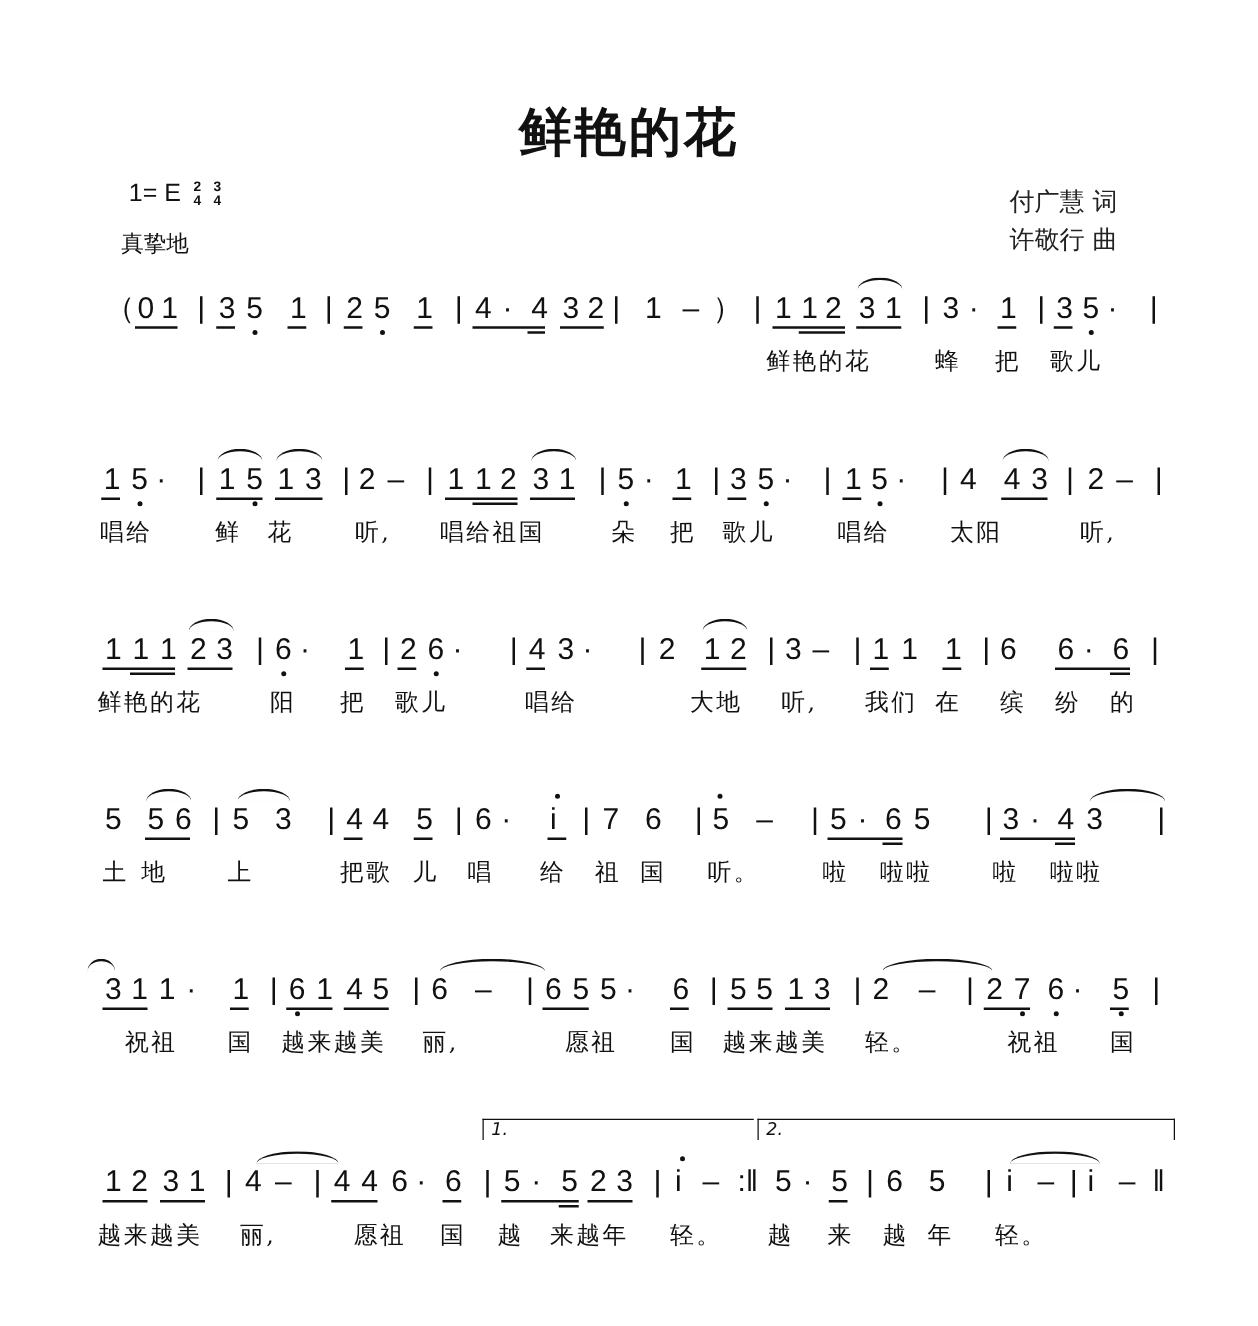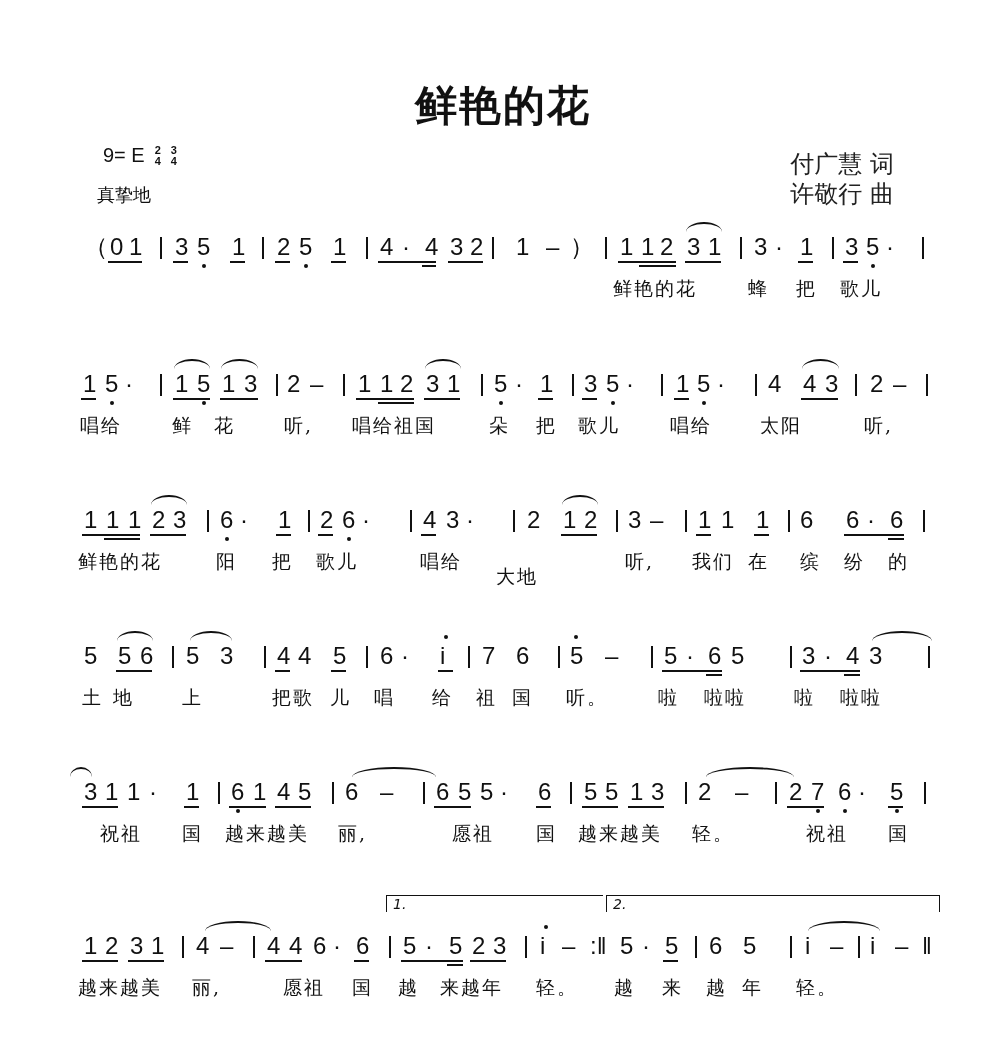--- a/index.html
+++ b/index.html
@@ -1,42 +1,42 @@
 <!DOCTYPE html>
 <html><head>
 <meta charset="utf-8">
 <style>
   html, body { margin: 0; padding: 0; background: #ffffff; }
   body { width: 1006px; height: 1061px; position: relative; overflow: hidden; color: #111; font-family: "DejaVu Sans", sans-serif; }
   .title { position: absolute; left: 0; width: 1006px; top: 78px; text-align: center; font-size: 42px; font-weight: bold; letter-spacing: 2px; font-family: "DejaVu Sans", sans-serif; }
   .key { position: absolute; left: 103px; top: 144px; font-size: 20px; font-family: "Liberation Sans", sans-serif; display: flex; align-items: center; gap: 6px; }
   .frac { display: inline-flex; flex-direction: column; align-items: center; font-size: 11px; line-height: 11px; font-weight: bold; margin-left: 4px; }
   .tempo { position: absolute; left: 97px; top: 183px; font-size: 18px; }
-  .credit { position: absolute; right: 112px; font-size: 24px; color: #222; }
+  .credit { position: absolute; right: 112px; font-size: 20px; color: #222; }
   .credit.c1 { top: 148px; }
   .credit.c2 { top: 178px; }
   .row { position: absolute; left: 0; width: 1006px; height: 70px; }
   .notes { position: absolute; left: 0; top: 0; height: 40px; width: 1006px; }
   .el { position: absolute; top: 0; font-family: "Liberation Sans", sans-serif; font-size: 24px; line-height: 30px; white-space: nowrap; }
   .bar { position: absolute; top: 5px; width: 2px; height: 22px; background: #111; }
   .ul { position: absolute; height: 2px; background: #111; }
   .slur { position: absolute; border-top: 2px solid #111; border-radius: 50% 50% 0 0 / 100% 100% 0 0; height: 8px; }
   .dot-below { position: absolute; width: 4px; height: 4px; border-radius: 50%; background: #111; }
   .dot-above { position: absolute; width: 4px; height: 4px; border-radius: 50%; background: #111; }
   .lyrics { position: absolute; left: 0; top: 44px; width: 1006px; height: 30px; }
   .ly { position: absolute; font-family: "DejaVu Serif", serif; font-size: 19px; white-space: nowrap; letter-spacing: 2px; }
   .volta { position: absolute; border-top: 1.5px solid #111; border-left: 1.5px solid #111; height: 16px; font-size: 14px; font-style: italic; padding-left: 6px; line-height: 16px; }
 </style>
 </head>
 <body>
 
 <div>
   <div class="title">鲜艳的花</div>
   <div class="key">
-    <span>9= E</span>
+    <span>1= E</span>
     <span class="frac">
       <span>2</span>
       <span>4</span>
     </span>
     <span class="frac">
       <span>3</span>
       <span>4</span>
     </span>
   </div>
   <div class="tempo">真挚地</div>
@@ -231,21 +231,21 @@
           <div class="ul" style="left: 888px; width: 16px; top: 33px;"></div>
           <div class="slur" style="left: 151px; width: 36px; top: -10px;"></div>
           <div class="slur" style="left: 562px; width: 36px; top: -10px;"></div>
         </div>
         <div class="lyrics">
           <div class="ly" style="left: 78px;">鲜艳的花</div>
           <div class="ly" style="left: 216px;">阳</div>
           <div class="ly" style="left: 272px;">把</div>
           <div class="ly" style="left: 316px;">歌儿</div>
           <div class="ly" style="left: 420px;">唱给</div>
-          <div class="ly" style="left: 496px; margin-top: 15px;">大地</div>
+          <div class="ly" style="left: 552px;">大地</div>
           <div class="ly" style="left: 625px;">听,</div>
           <div class="ly" style="left: 692px;">我们</div>
           <div class="ly" style="left: 748px;">在</div>
           <div class="ly" style="left: 800px;">缤</div>
           <div class="ly" style="left: 844px;">纷</div>
           <div class="ly" style="left: 888px;">的</div>
         </div>
       </div>
       <div class="row" style="top: 641px;">
         <div class="notes">

